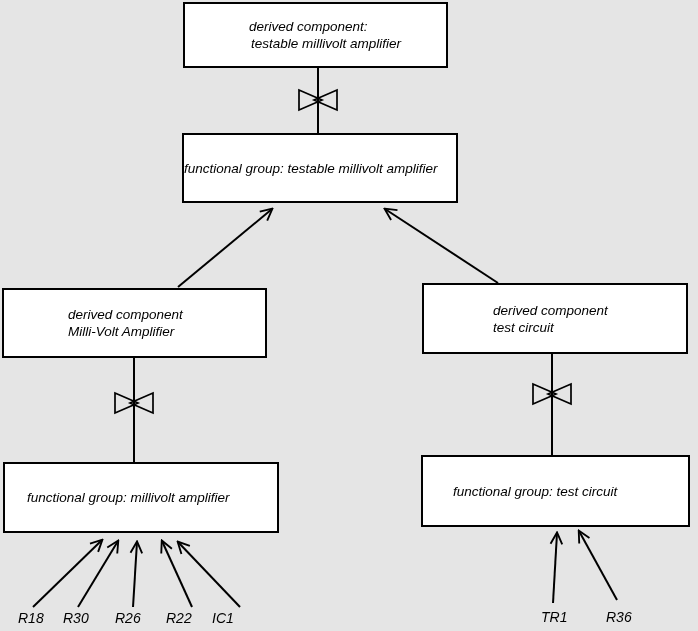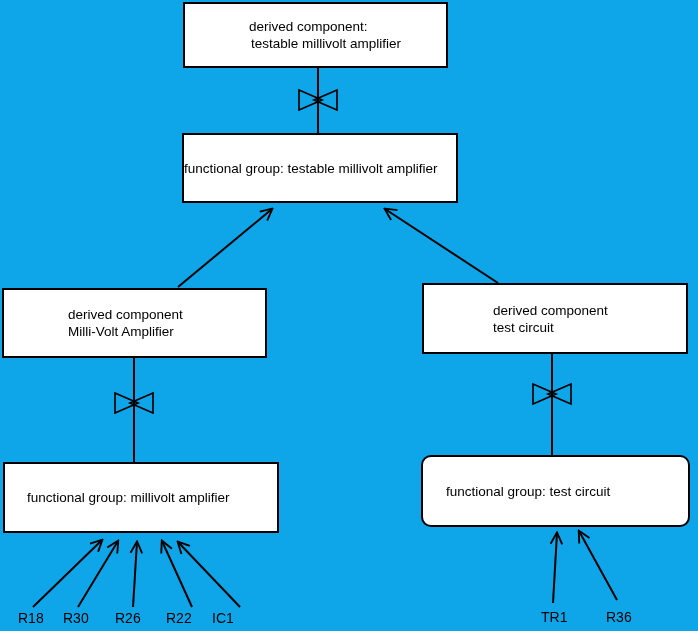--- a/index.html
+++ b/index.html
@@ -4,24 +4,25 @@
 <style>
   html, body {
     margin: 0;
     padding: 0;
     background: #ffffff;
   }
   .canvas {
     position: relative;
     width: 698px;
     height: 631px;
-    background: #0ea5e9;
+    background: #e5e5e5;
     font-family: "Liberation Sans", sans-serif;
     color: #000000;
     overflow: hidden;
+    font-style: italic;
   }
   .wires {
     position: absolute;
     left: 0;
     top: 0;
     width: 698px;
     height: 631px;
   }
   .node {
     position: absolute;
@@ -35,21 +36,21 @@
     justify-content: center;
   }
   .node .tline { display: block; white-space: nowrap; }
 
   .node-top        { left: 183px; top: 2px;   width: 265px; height: 66px; padding-left: 64px; }
   .node-top .tline2 { margin-left: 2px; }
   .node-fg-center  { left: 182px; top: 133px; width: 276px; height: 70px; }
   .node-dc-left    { left: 2px;   top: 288px; width: 265px; height: 70px; padding-left: 64px; }
   .node-dc-right   { left: 422px; top: 283px; width: 266px; height: 71px; padding-left: 69px; }
   .node-fg-left    { left: 3px;   top: 462px; width: 276px; height: 71px; padding-left: 22px; }
-  .node-fg-right   { left: 421px; top: 455px; width: 269px; height: 72px; padding-left: 23px; border-radius: 10px; }
+  .node-fg-right   { left: 421px; top: 455px; width: 269px; height: 72px; padding-left: 30px; }
 
   .leaf-label {
     position: absolute;
     font-size: 14px;
     line-height: 16px;
     white-space: nowrap;
   }
   .leaf-r18 { left: 18px;  top: 610px; }
   .leaf-r30 { left: 63px;  top: 610px; }
   .leaf-r26 { left: 115px; top: 610px; }

